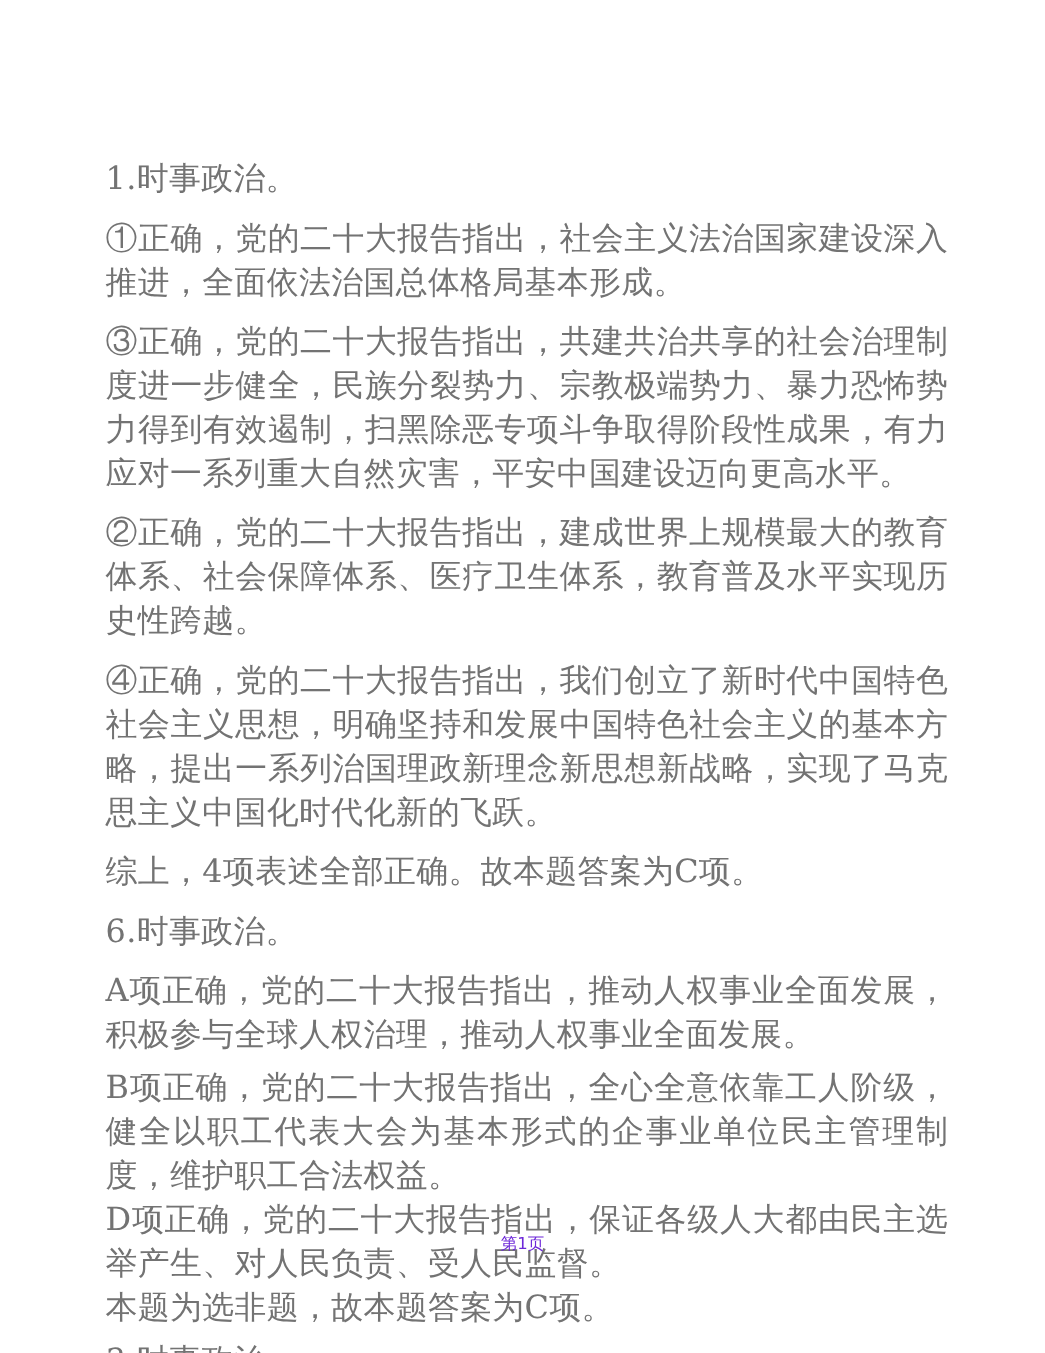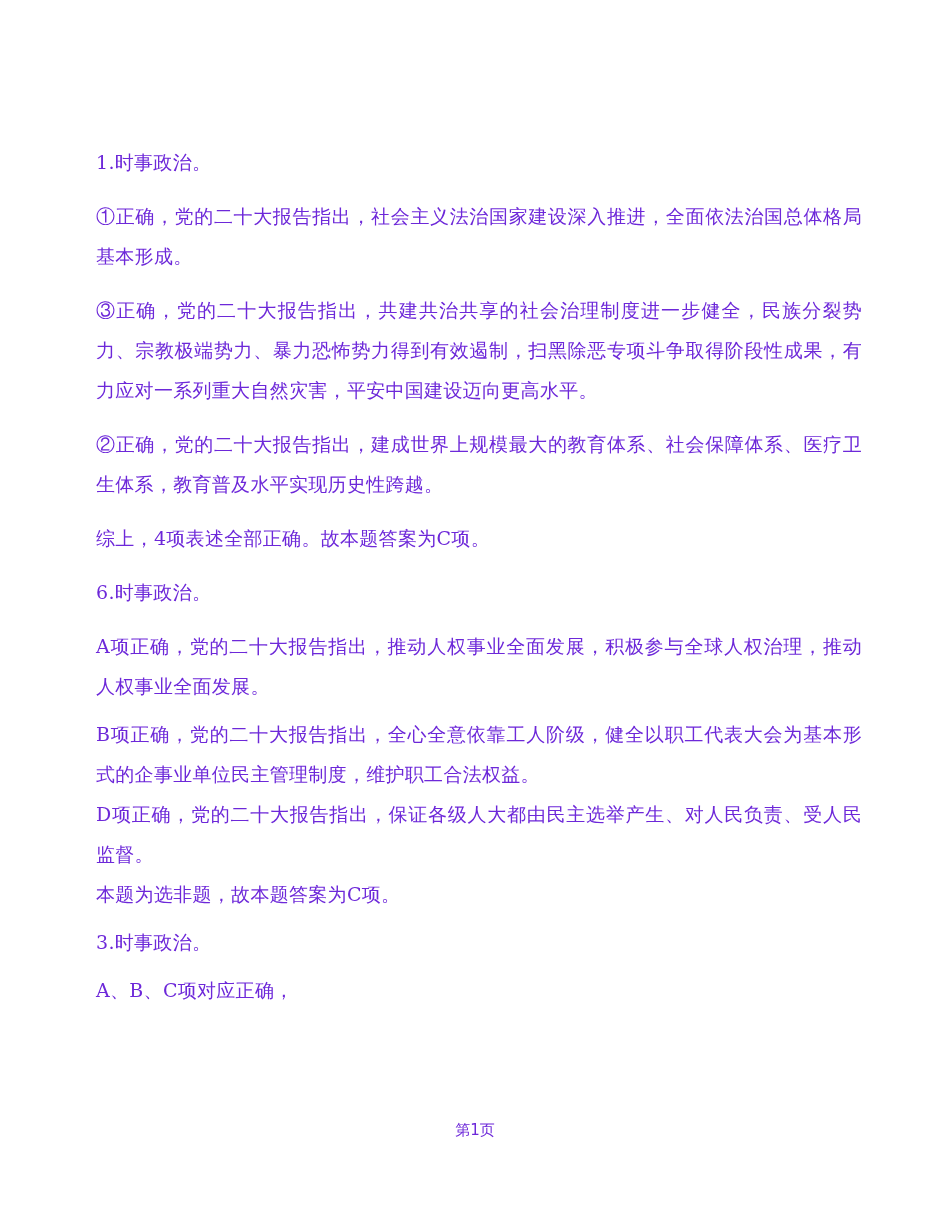--- a/index.html
+++ b/index.html
@@ -20,23 +20,23 @@
     background: #ffffff;
   }
   .doc-body {
     position: absolute;
     left: 96px;
     top: 142px;
     width: 766px;
   }
   .para {
     margin: 0 0 0 0;
-    font-size: 19px;
+    font-size: 29px;
     line-height: 40px;
-    color: #6d28d9;
+    color: #737373;
     text-align: justify;
     text-justify: inter-ideograph;
     letter-spacing: 0.3px;
     font-family: "DejaVu Serif", "Liberation Serif", serif;
     word-break: break-all;
     -webkit-font-smoothing: none;
   }
   
   .gap-lg { margin-bottom: 14px; }
   .gap-md { margin-bottom: 8px; }
@@ -66,20 +66,21 @@
   <div class="doc-body">
 
     <p class="para gap-lg">1.时事政治。</p>
 
     <p class="para gap-lg">①正确，党的二十大报告指出，社会主义法治国家建设深入推进，全面依法治国总体格局基本形成。</p>
 
     <p class="para gap-lg">③正确，党的二十大报告指出，共建共治共享的社会治理制度进一步健全，民族分裂势力、宗教极端势力、暴力恐怖势力得到有效遏制，扫黑除恶专项斗争取得阶段性成果，有力应对一系列重大自然灾害，平安中国建设迈向更高水平。</p>
 
     <p class="para gap-lg">②正确，党的二十大报告指出，建成世界上规模最大的教育体系、社会保障体系、医疗卫生体系，教育普及水平实现历史性跨越。</p>
 
+    <p class="para gap-lg">④正确，党的二十大报告指出，我们创立了新时代中国特色社会主义思想，明确坚持和发展中国特色社会主义的基本方略，提出一系列治国理政新理念新思想新战略，实现了马克思主义中国化时代化新的飞跃。</p>
 
     <p class="para gap-lg">综上，4项表述全部正确。故本题答案为C项。</p>
 
     <p class="para gap-lg">6.时事政治。</p>
 
     <p class="para gap-md">A项正确，党的二十大报告指出，推动人权事业全面发展，积极参与全球人权治理，推动人权事业全面发展。</p>
 
     <p class="para gap-sm">B项正确，党的二十大报告指出，全心全意依靠工人阶级，健全以职工代表大会为基本形式的企事业单位民主管理制度，维护职工合法权益。</p>
 
 

